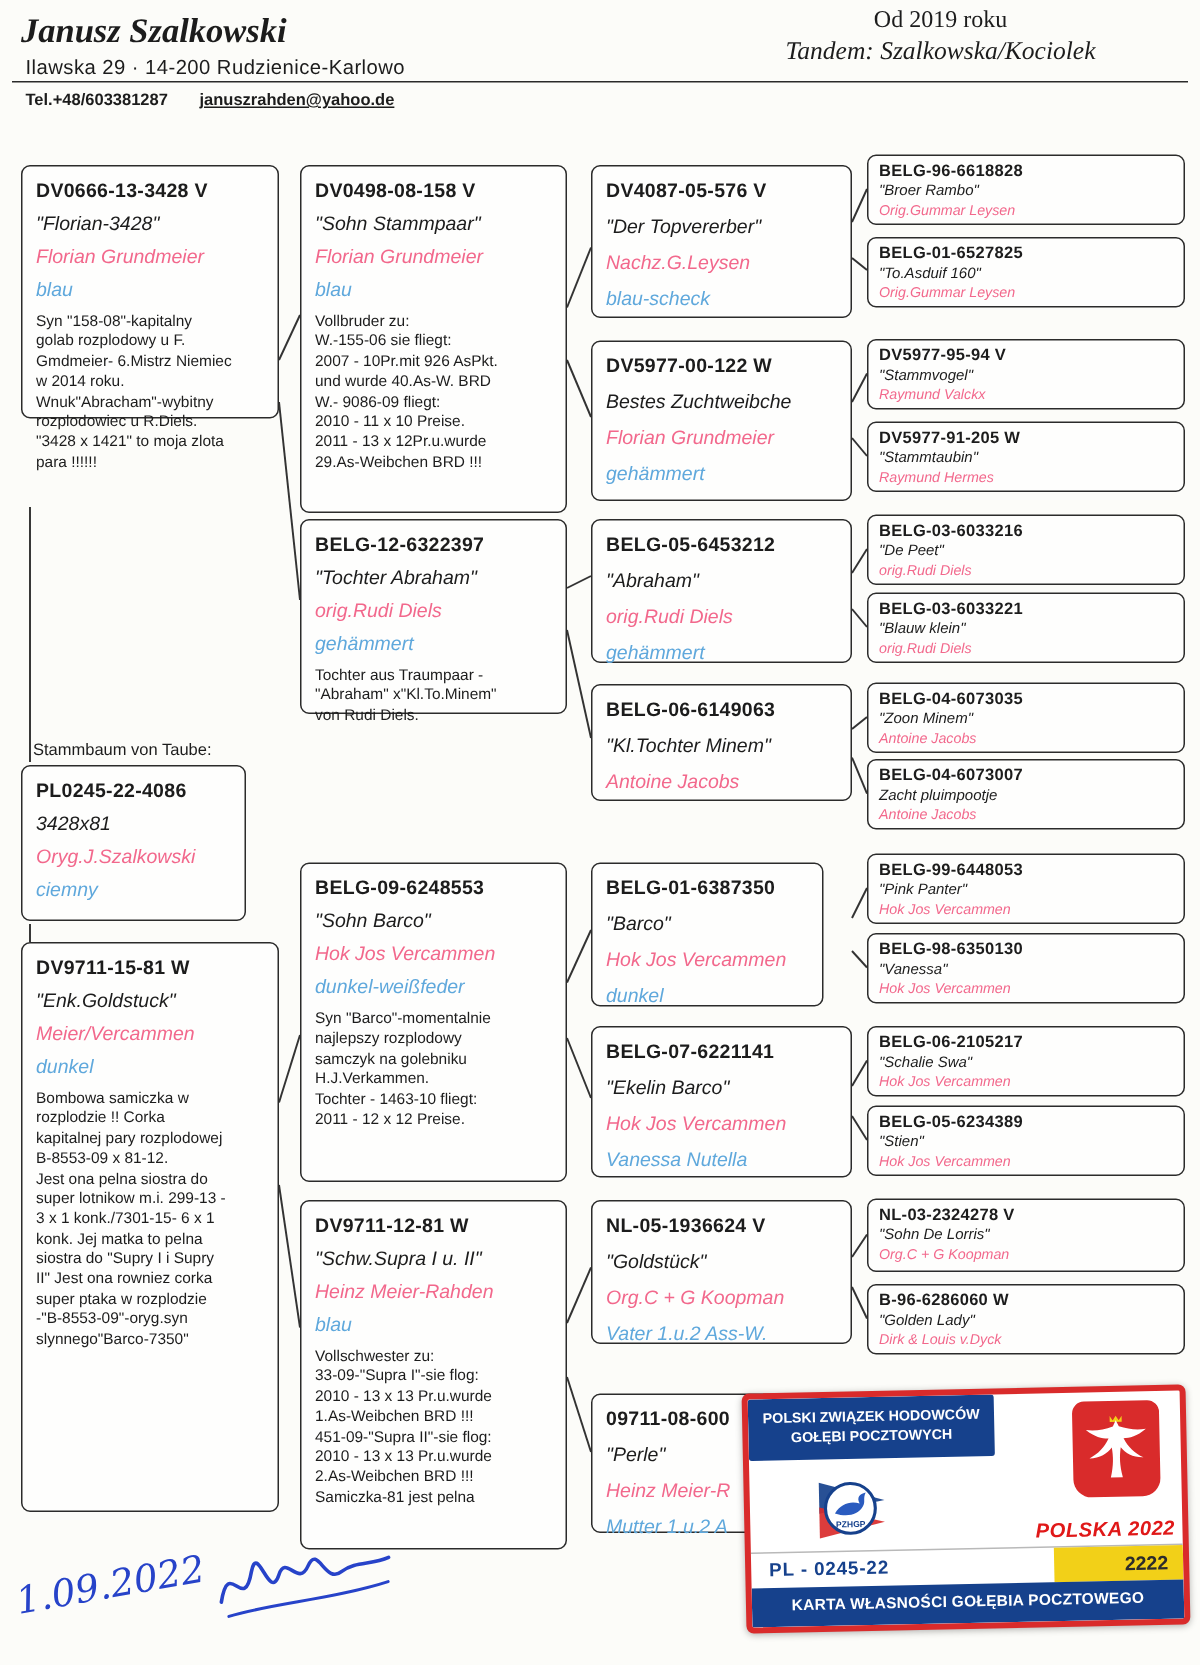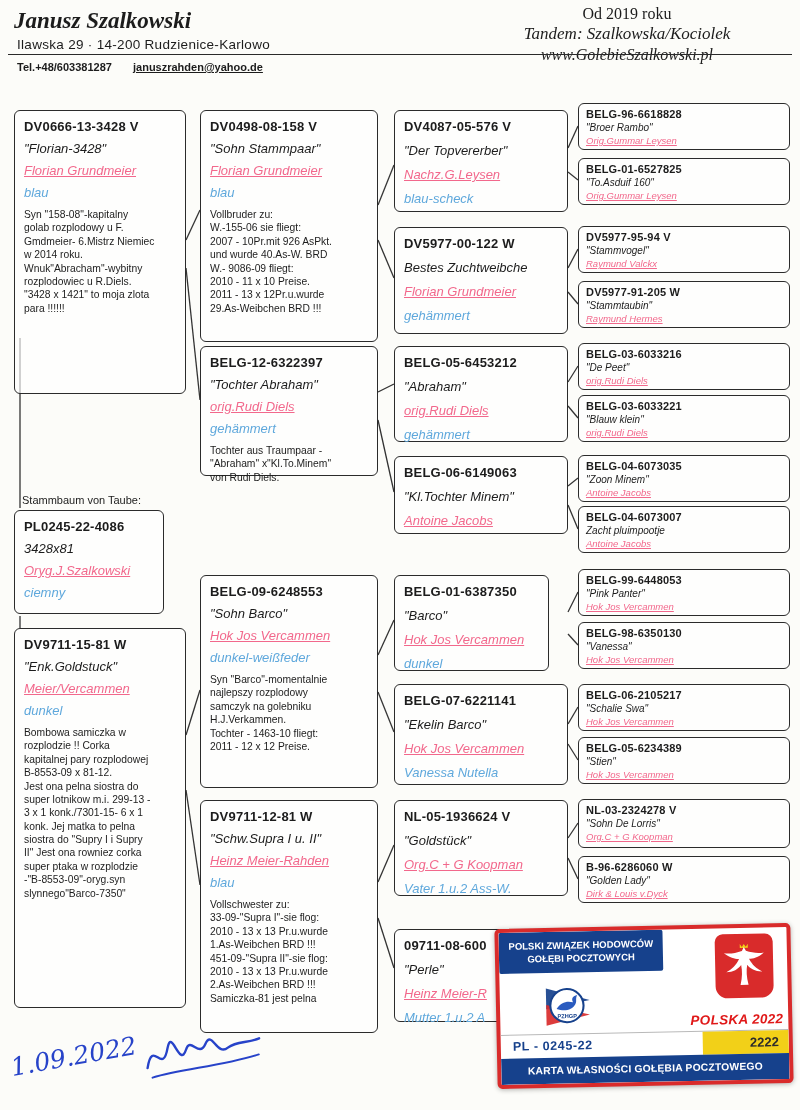--- a/index.html
+++ b/index.html
@@ -20,21 +20,21 @@
   .hdr-web { font-size:16px; font-style:italic; margin-top:2px; }
   .hdr-rule { position:absolute; left:8px; top:54px; width:784px; border-top:1.6px solid #2a2a2a; }
   .hdr-contact { position:absolute; left:17px; top:61px; font-size:11px; font-weight:bold; }
   .hdr-contact .email { margin-left:18px; text-decoration:underline; }
 
   
   .pbox { position:absolute; border:1.6px solid #2b2b2b; border-radius:6px;
           background:rgba(255,255,255,.65); padding:8px 9px; z-index:2; }
   .ring   { font-weight:bold; font-size:13px; letter-spacing:.2px; }
   .pname  { font-style:italic; font-size:13px; margin-top:7px; }
-  .breeder{ font-style:italic; font-size:13px; margin-top:7px; color:#f2688c;text-decoration:underline; }
+  .breeder{ font-style:italic; font-size:13px; margin-top:7px; color:#f2688c; }
   .pcolor { font-style:italic; font-size:13px; margin-top:7px; color:#5fa8dc; }
   .pdesc  { font-size:10.3px; margin-top:8px; line-height:1.3; white-space:pre-line; }
   .mid .pname, .mid .breeder, .mid .pcolor { margin-top:9px; }
   .small { padding:4px 7px; }
   .small .ring    { font-size:11px; }
   .small .pname   { font-size:10px;  margin-top:2px; }
   .small .breeder { font-size:9.5px; margin-top:2px; }
   .subject-label { position:absolute; left:22px; top:494px; font-size:11px; z-index:2; }
 
   
@@ -100,29 +100,28 @@
       <line x1="20" y1="338" x2="20" y2="508"></line>
       <line x1="20" y1="616" x2="20" y2="628"></line>
     </g>
   </svg>
 
   <div class="hdr-name">Janusz Szalkowski</div>
   <div class="hdr-addr">Ilawska 29  ·  14-200 Rudzienice-Karlowo</div>
   <div class="hdr-right">
     <div class="hdr-since">Od 2019 roku</div>
     <div class="hdr-tandem">Tandem: Szalkowska/Kociolek</div>
-    <div class="hdr-web">www.GolebieSzalkowski.pl</div>
   </div>
   <div class="hdr-rule"></div>
   <div class="hdr-contact">
     <span>Tel.+48/603381287</span>
     <span class="email">januszrahden@yahoo.de</span>
   </div>
 
-  <div class="pbox" style="left:14px;top:110px;width:172px;height:284px">
+  <div class="pbox" style="left:14px;top:110px;width:172px;height:169px">
     <div class="ring">DV0666-13-3428 V</div>
     <div class="pname">"Florian-3428"</div>
     <div class="breeder">Florian Grundmeier</div>
     <div class="pcolor">blau</div>
     <div class="pdesc">Syn "158-08"-kapitalny
 golab rozplodowy u F.
 Gmdmeier- 6.Mistrz Niemiec
 w 2014 roku.
 Wnuk"Abracham"-wybitny
 rozplodowiec u R.Diels.

